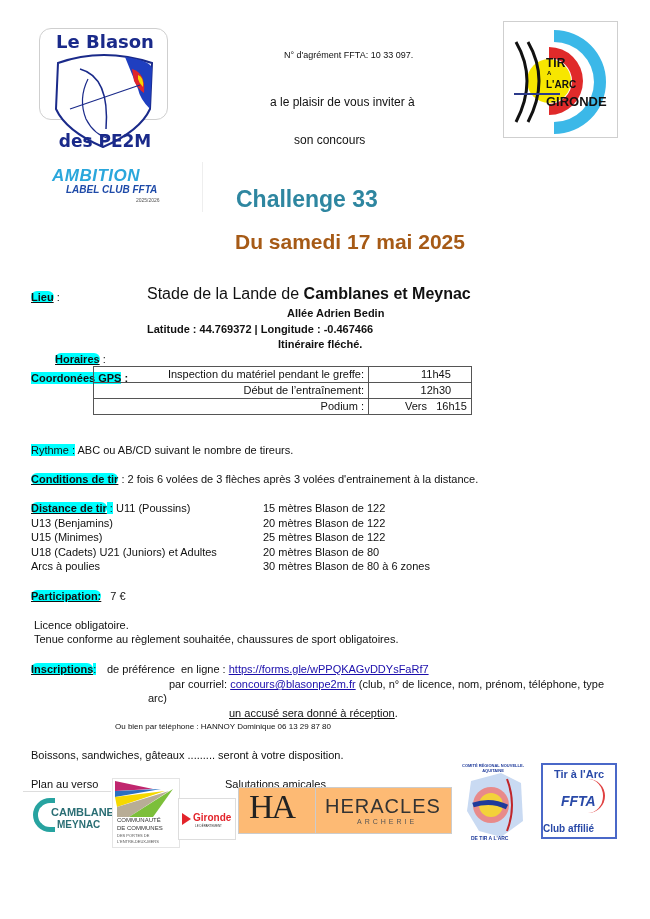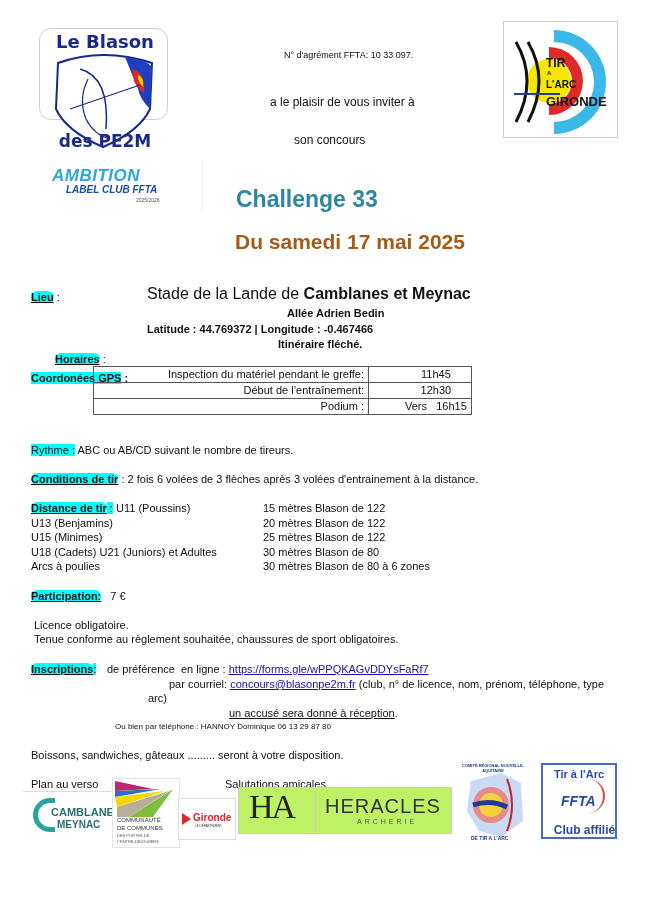--- a/index.html
+++ b/index.html
@@ -109,21 +109,21 @@
   <span>U11 (Poussins)</span>
 </div>
 <div class="abs t" style="left:31px;top:516px;">U13 (Benjamins)</div>
 <div class="abs t" style="left:31px;top:530px;">U15 (Minimes)</div>
 <div class="abs t" style="left:31px;top:545px;">U18 (Cadets) U21 (Juniors) et Adultes</div>
 <div class="abs t" style="left:31px;top:559px;">Arcs à poulies</div>
 
 <div class="abs t" style="left:263px;top:501px;">15 mètres Blason de 122</div>
 <div class="abs t" style="left:263px;top:516px;">20 mètres Blason de 122</div>
 <div class="abs t" style="left:263px;top:530px;">25 mètres Blason de 122</div>
-<div class="abs t" style="left:263px;top:545px;">30 mètres Blason de 80</div>
+<div class="abs t" style="left:263px;top:545px;">20 mètres Blason de 80</div>
 <div class="abs t" style="left:263px;top:559px;">30 mètres Blason de 80 à 6 zones</div>
 
 <div class="abs t" style="left:31px;top:589px;">
   <span class="hl">Participation:</span>
   <span style="margin-left:6px;">7 €</span>
 </div>
 
 <div class="abs t" style="left:34px;top:618px;">Licence obligatoire.</div>
 <div class="abs t" style="left:34px;top:632px;">Tenue conforme au règlement souhaitée, chaussures de sport obligatoires.</div>
 
@@ -165,21 +165,21 @@
   <div class="abs" style="left:4px;top:54px;font-size:4px;color:#555;">DES PORTES DE</div>
   <div class="abs" style="left:4px;top:60px;font-size:4px;color:#555;">L'ENTRE-DEUX-MERS</div>
 </div>
 
 <div class="abs" style="left:178px;top:798px;width:56px;height:40px;border:1px solid #ddd;background:#fff;">
   <div class="abs" style="left:3px;top:14px;width:0;height:0;border-top:6px solid transparent;border-bottom:6px solid transparent;border-left:9px solid #e3242b;"></div>
   <div class="abs" style="left:14px;top:13px;font-size:10px;font-weight:bold;color:#e3242b;">Gironde</div>
   <div class="abs" style="left:16px;top:25px;font-size:3px;color:#333;">LE DÉPARTEMENT</div>
 </div>
 
-<div class="abs" style="left:238px;top:787px;width:212px;height:45px;border:1px solid #ccc;background:#bef264;">
+<div class="abs" style="left:238px;top:787px;width:212px;height:45px;border:1px solid #ccc;background:#fdba74;">
   <div class="abs" style="left:10px;top:0px;font-size:34px;font-family:'Liberation Serif',serif;color:#222;letter-spacing:-2px;">HA</div>
   <div class="abs" style="left:76px;top:0;width:1px;height:45px;background:#ccc;"></div>
   <div class="abs" style="left:86px;top:7px;font-size:20px;letter-spacing:1px;color:#333;">HERACLES</div>
   <div class="abs" style="left:118px;top:30px;font-size:7px;letter-spacing:3px;color:#555;">ARCHERIE</div>
 </div>
 
 <div class="abs" style="left:451px;top:761px;width:83px;height:83px;">
   <svg width="83" height="83" viewBox="0 0 83 83">
     <path d="M20 20 L50 12 L70 22 L72 60 L50 76 L28 70 L16 50 Z" fill="#c9daf2"></path>
     <circle cx="40" cy="44" r="18" fill="#e88a8a"></circle>
@@ -188,14 +188,14 @@
     <path d="M56 18 Q66 44 56 70" fill="none" stroke="#c0262a" stroke-width="2"></path>
   </svg>
   <div class="abs" style="left:6px;top:2px;width:72px;text-align:center;font-size:4px;font-weight:bold;color:#1e3a9a;white-space:normal;">COMITÉ RÉGIONAL NOUVELLE-AQUITAINE</div>
   <div class="abs" style="left:20px;top:74px;font-size:5px;font-weight:bold;color:#1e3a9a;">DE TIR A L'ARC</div>
 </div>
 
 <div class="abs" style="left:541px;top:763px;width:76px;height:76px;border:2px solid #4a68c8;box-sizing:border-box;background:#fff;">
   <div class="abs" style="left:0;top:3px;width:72px;text-align:center;font-size:11px;font-weight:bold;color:#2a4aa8;">Tir à l'Arc</div>
   <div class="abs" style="left:44px;top:14px;width:16px;height:34px;border-right:2px solid #e04040;border-radius:0 20px 20px 0;"></div>
   <div class="abs" style="left:18px;top:28px;font-size:14px;font-weight:bold;font-style:italic;color:#2a4aa8;">FFTA</div>
-  <div class="abs" style="left:0;top:58px;width:83px;text-align:center;font-size:12px;font-weight:bold;color:#2a4aa8;">Club affilié</div>
+  <div class="abs" style="left:0;top:58px;width:83px;text-align:left;font-size:10px;font-weight:bold;color:#2a4aa8;">Club affilié</div>
 </div>
 
 </body></html>

